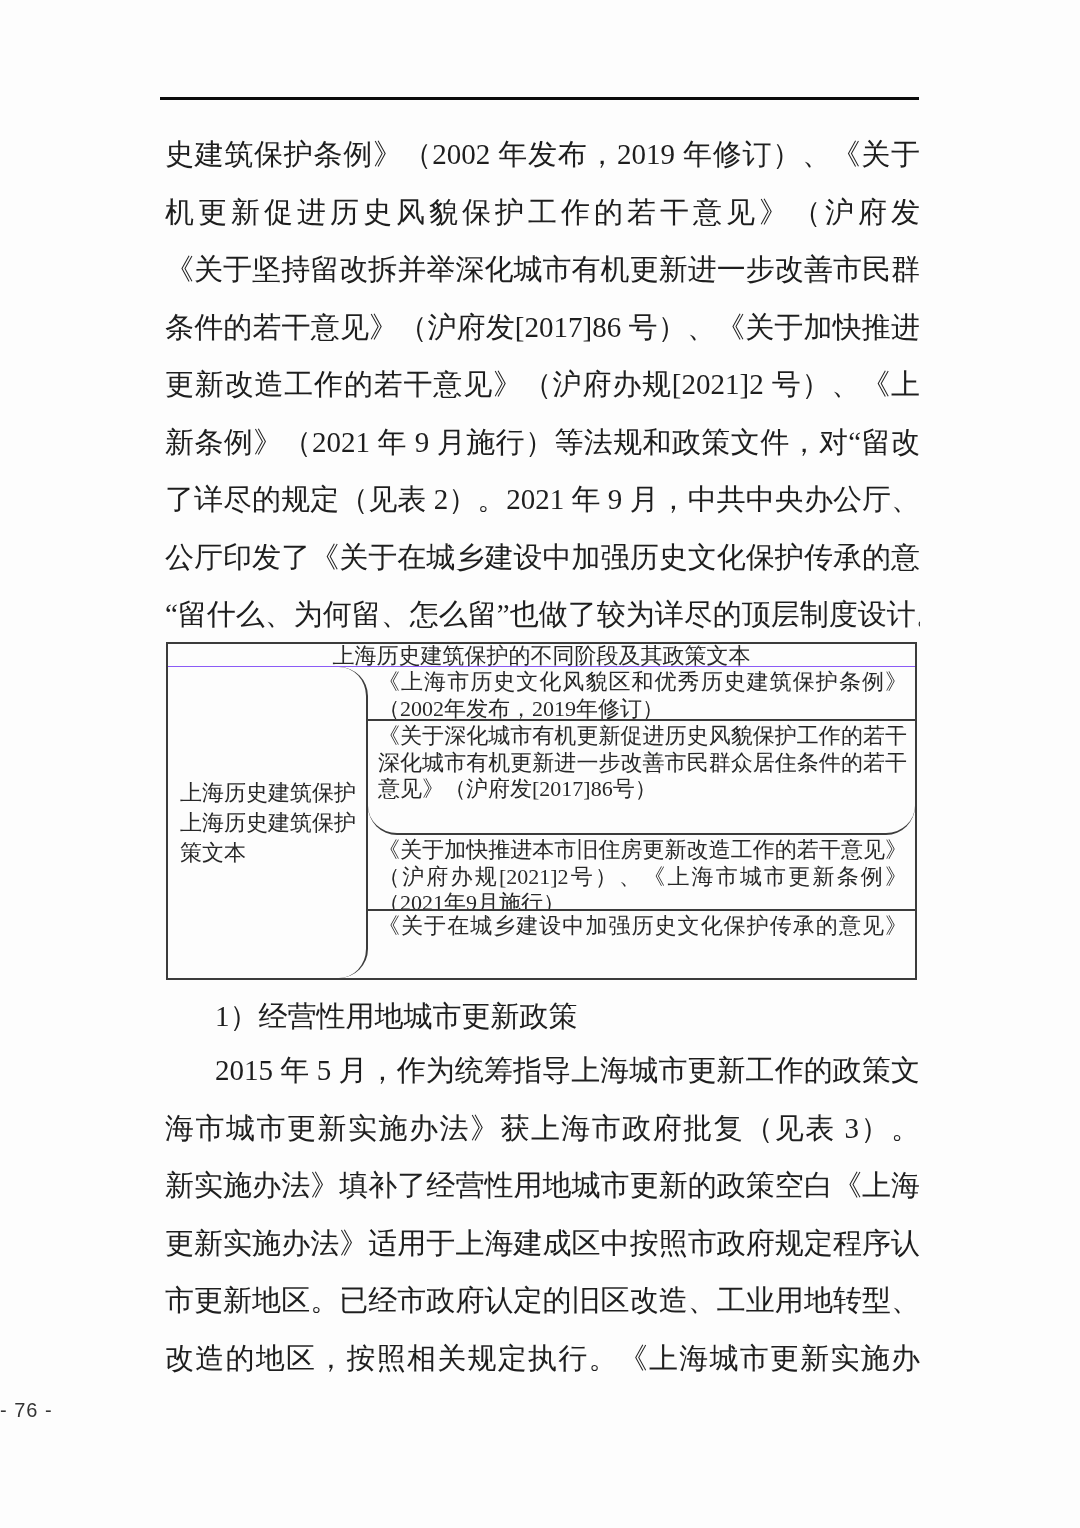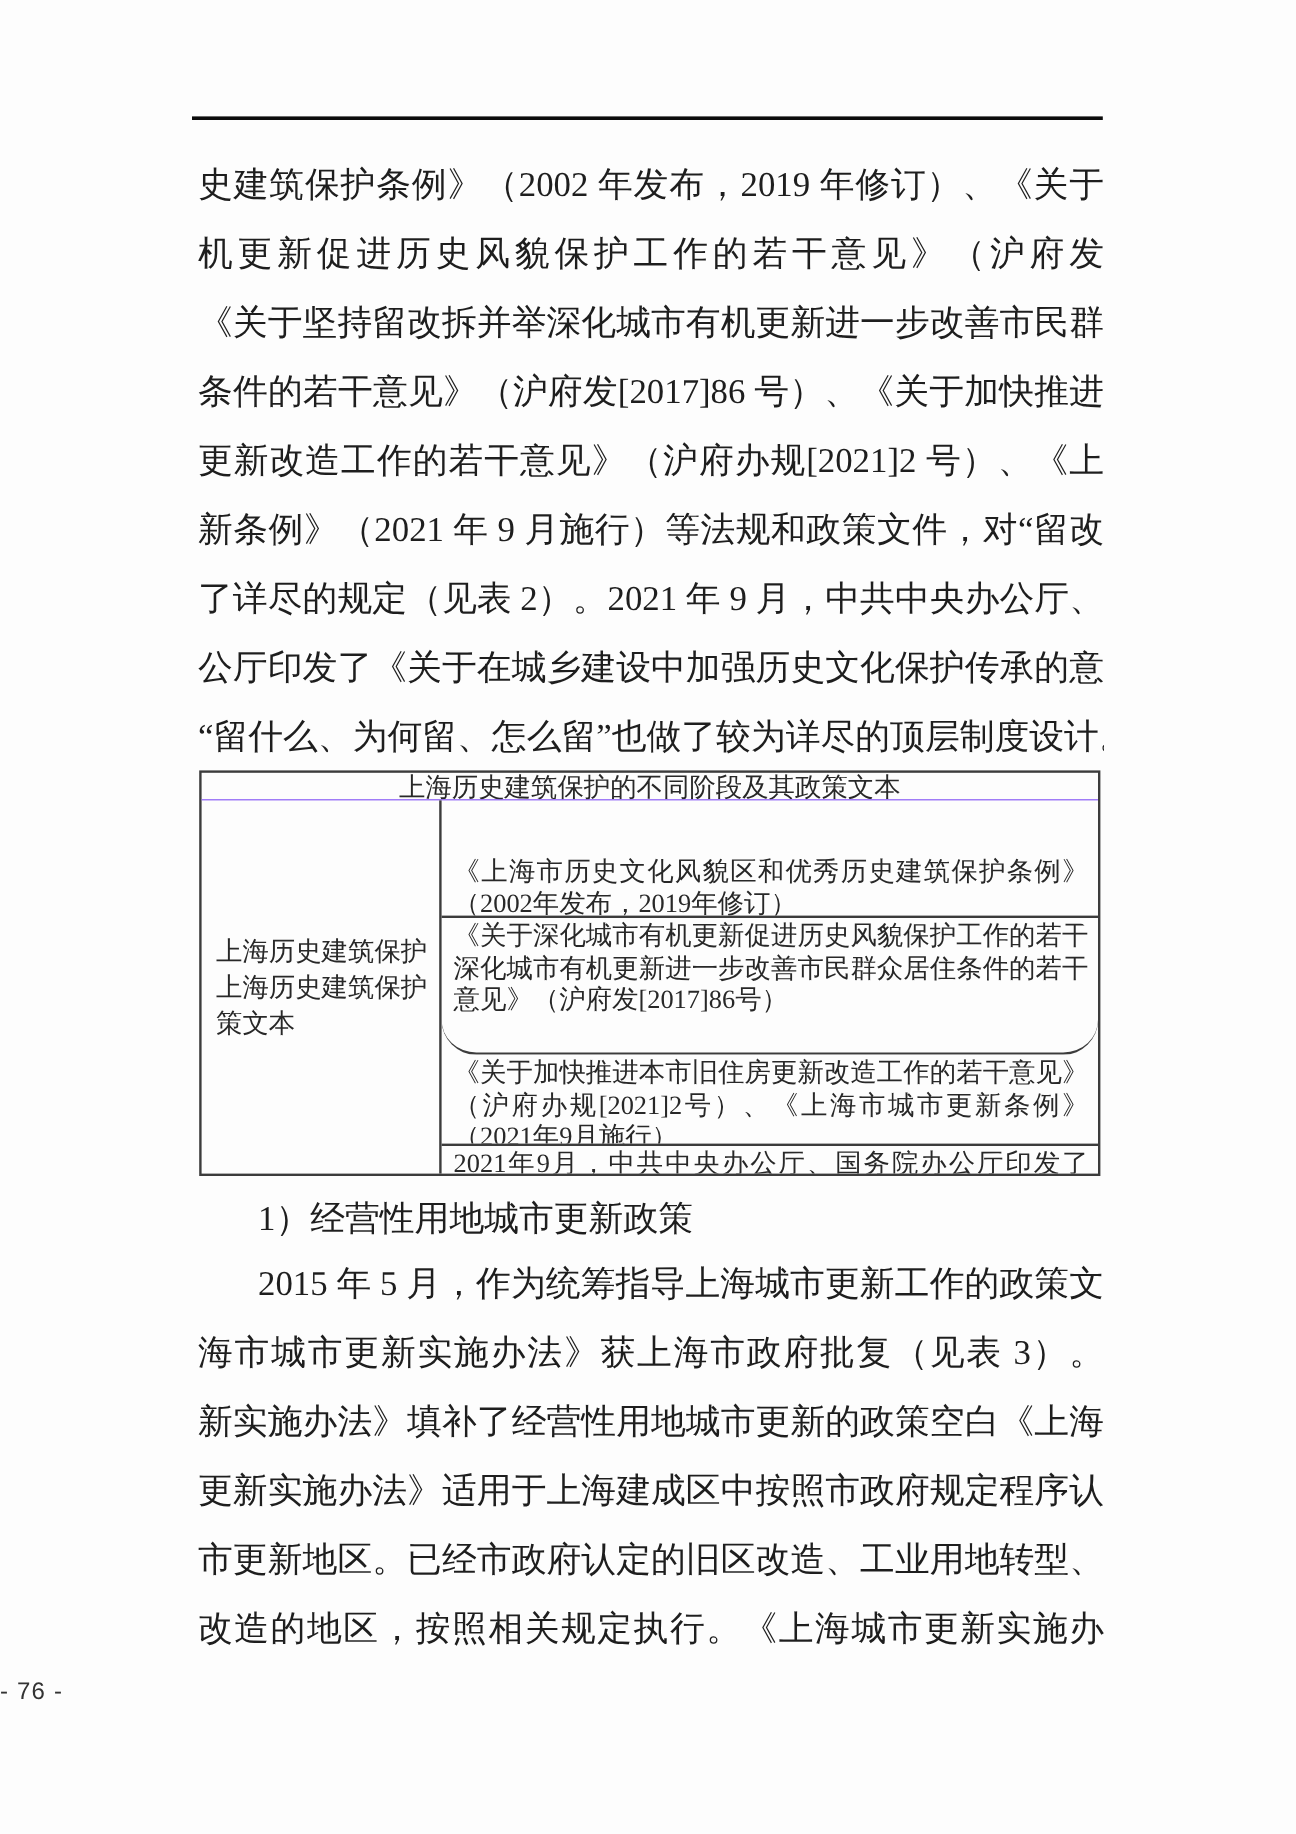--- a/index.html
+++ b/index.html
@@ -69,27 +69,28 @@
   }
   .tbl-body { flex: 1; display: flex; min-height: 0; }
   .tbl-left {
     width: 200px;
     box-sizing: border-box;
     border-right: 2px solid #3c3c3c;
     padding: 0 10px 0 12px;
     display: flex;
     flex-direction: column;
     justify-content: center;
+    border-radius: 29px;
   }
   .tbl-left .tline {
     line-height: 30px;
     text-align: justify;
   }
   .tbl-left .tline.j { text-align-last: justify; }
-  .tbl-right { flex: 1; display: flex; flex-direction: column; min-width: 0; margin-top: 44px; }
+  .tbl-right { flex: 1; display: flex; flex-direction: column; min-width: 0; }
   .tbl-row {
     box-sizing: border-box;
     border-bottom: 2px solid #3c3c3c;
     padding: 2px 8px 0 10px;
     overflow: hidden;
   }
   .tbl-row .tline {
     line-height: 26.5px;
     text-align: justify;
   }
@@ -144,21 +145,20 @@
             <div class="tline j">《关于深化城市有机更新促进历史风貌保护工作的若干</div>
             <div class="tline j">深化城市有机更新进一步改善市民群众居住条件的若干</div>
             <div class="tline">意见》（沪府发[2017]86号）</div>
           </div>
         <div class="tbl-row r3">
             <div class="tline j">《关于加快推进本市旧住房更新改造工作的若干意见》</div>
             <div class="tline j">（沪府办规[2021]2号）、《上海市城市更新条例》</div>
             <div class="tline">（2021年9月施行）</div>
           </div>
         <div class="tbl-row r4">
-            <div class="tline j">2021年9月，中共中央办公厅、国务院办公厅印发了</div>
             <div class="tline j">《关于在城乡建设中加强历史文化保护传承的意见》</div>
           </div>
       </div>
     </div>
   </div>
 
   <div class="section-heading">1）经营性用地城市更新政策</div>
 
   <div class="para para-2">
       <div class="tline j ind">2015 年 5 月，作为统筹指导上海城市更新工作的政策文件，《上</div>

